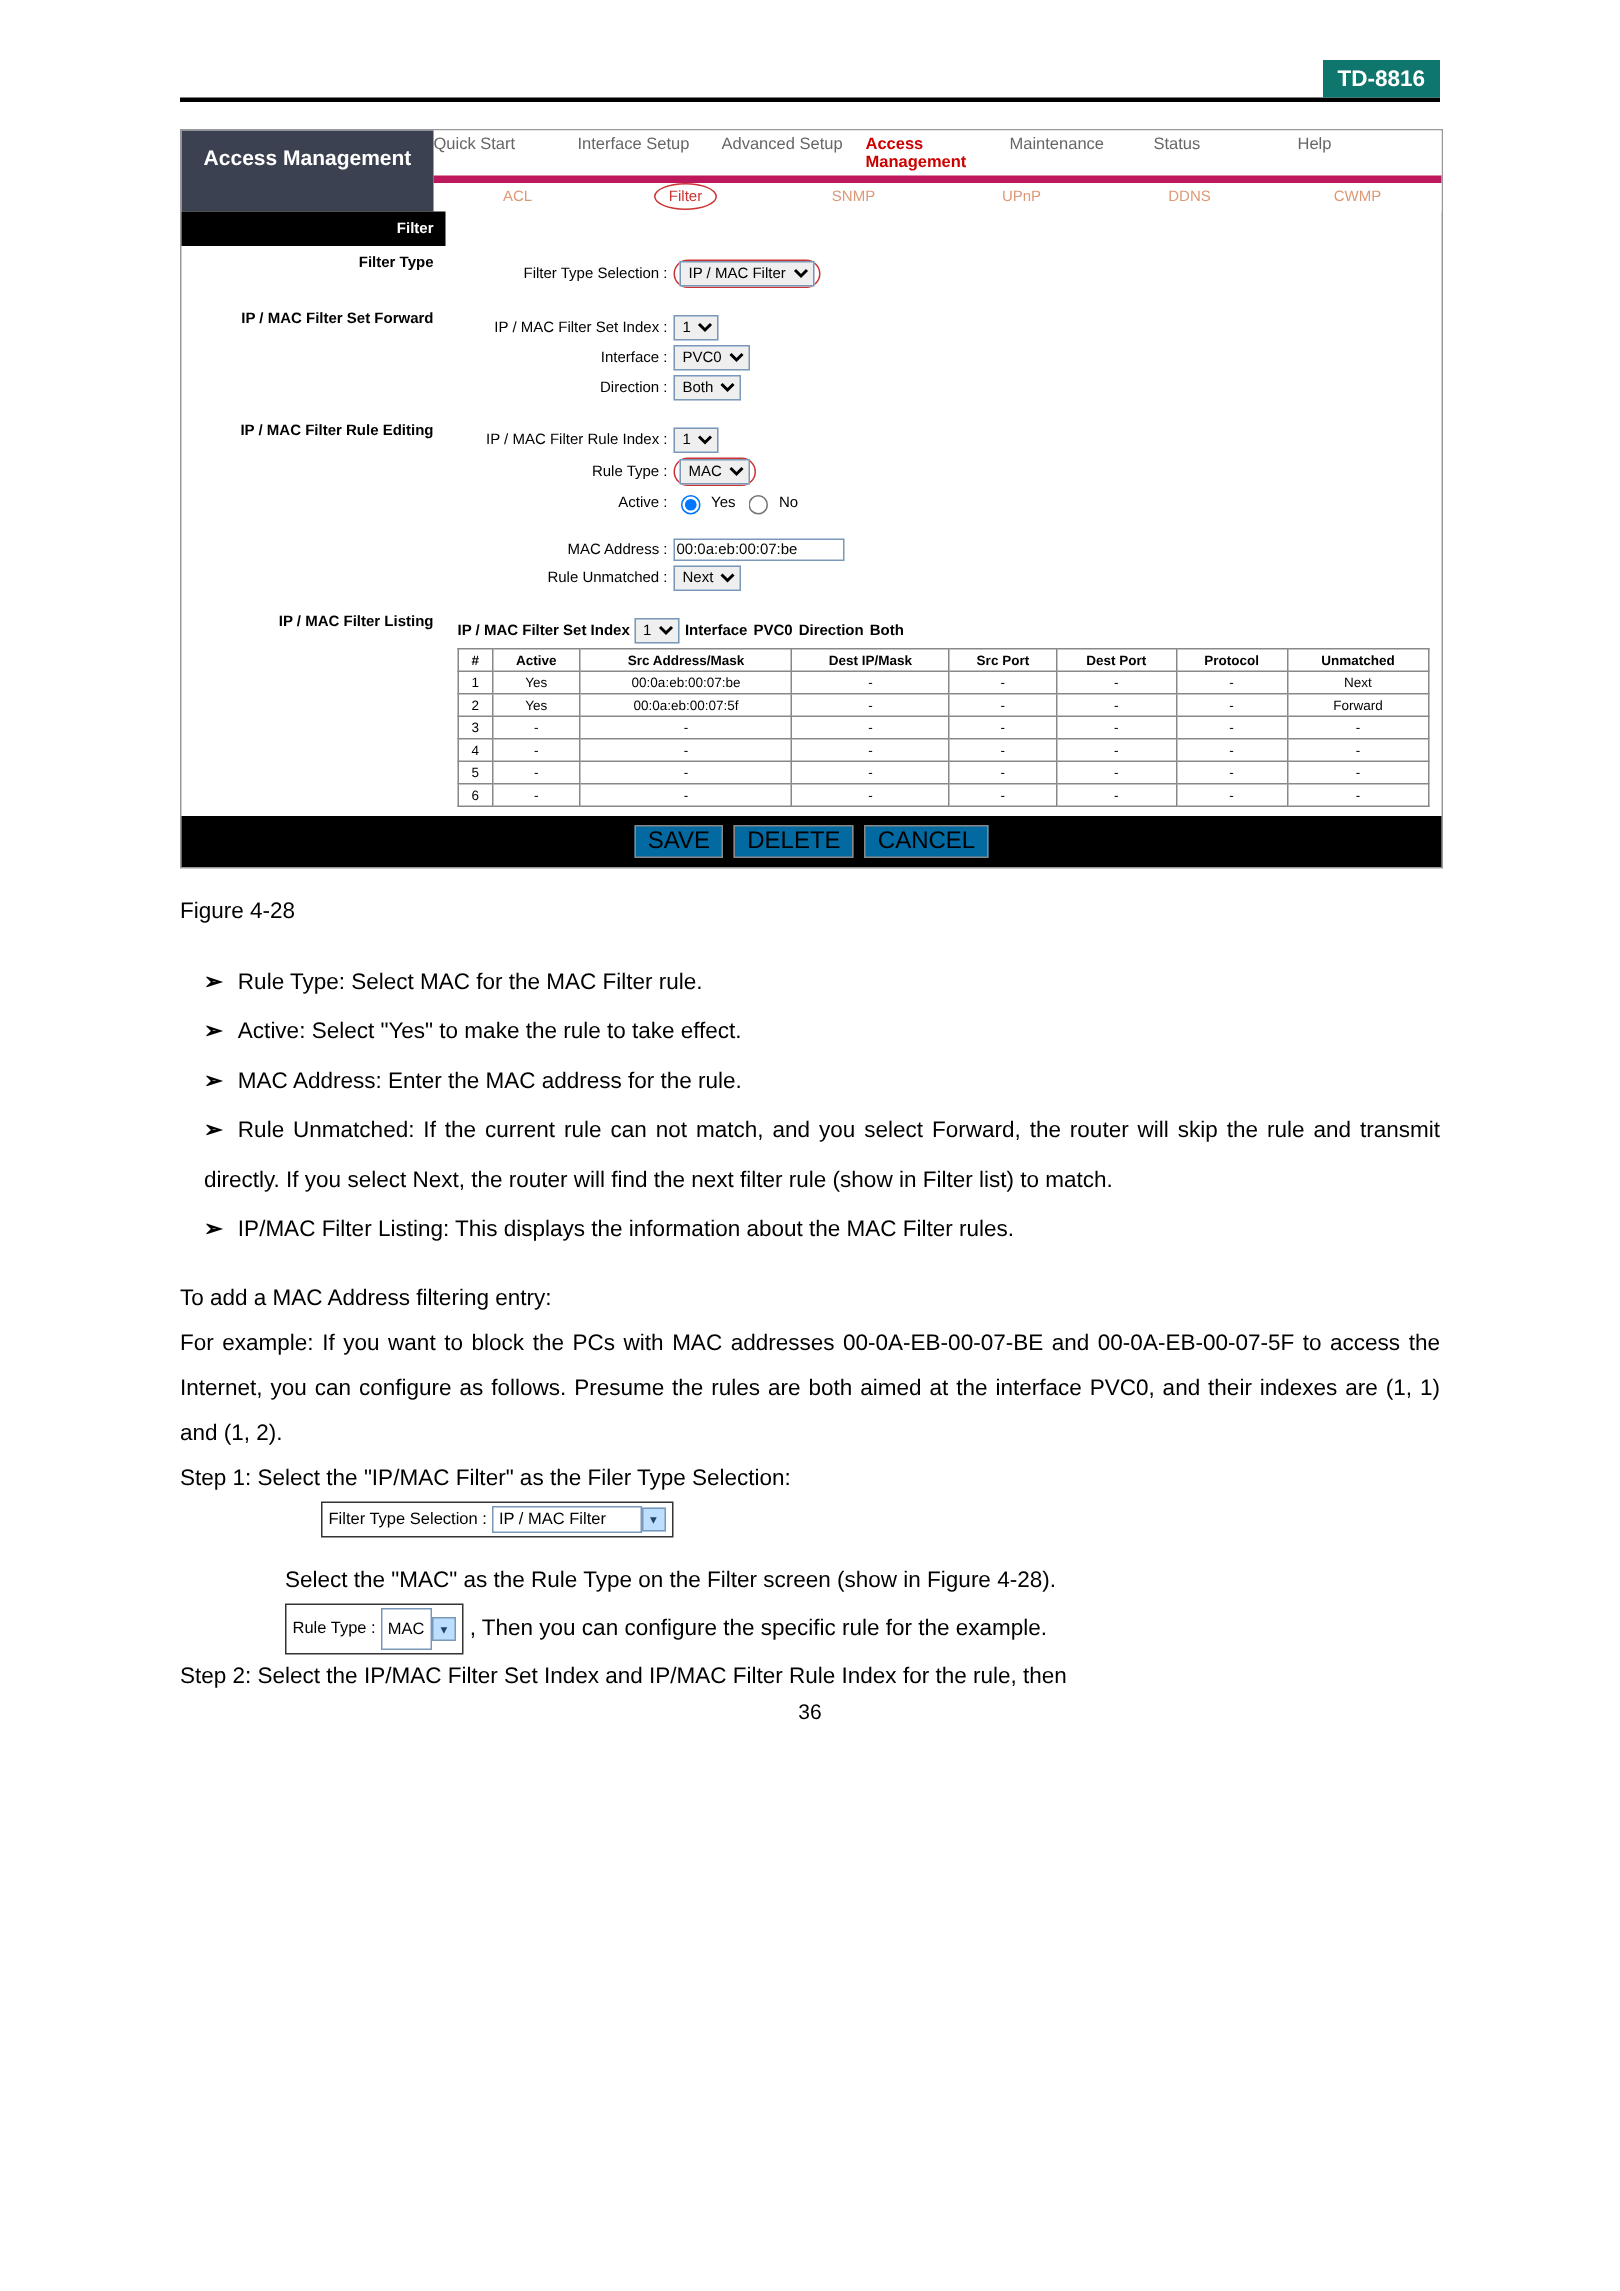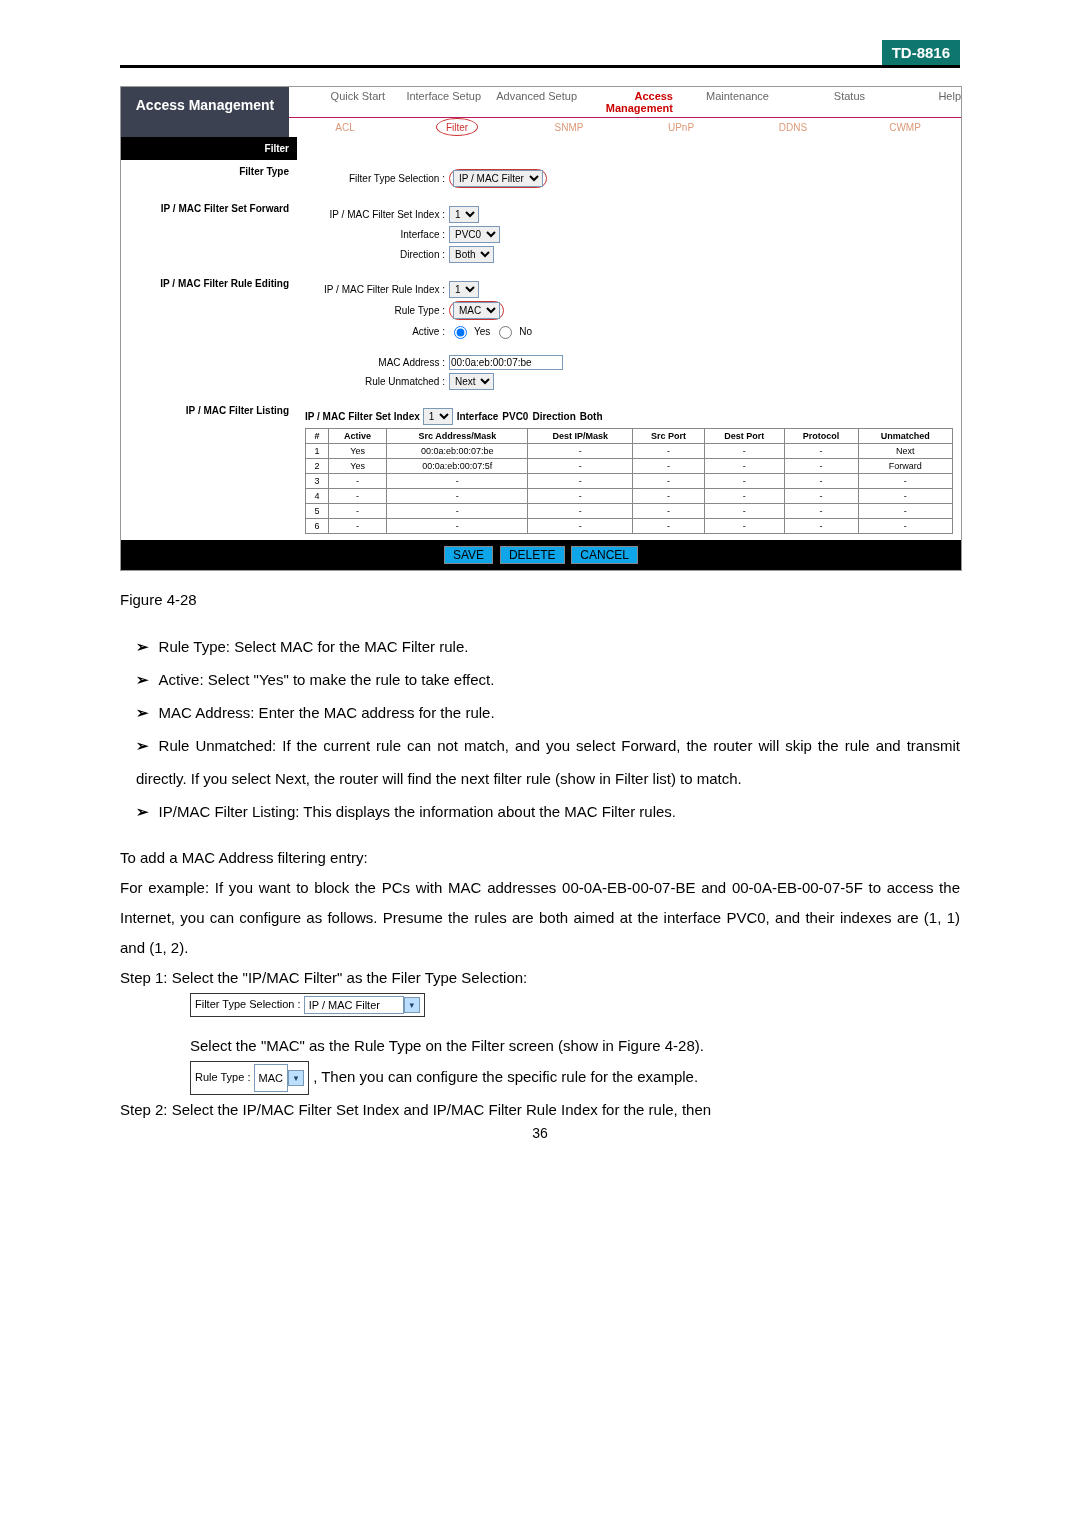--- a/index.html
+++ b/index.html
@@ -3,37 +3,37 @@
 <meta charset="utf-8">
 <style>
 body{margin:0;font-family:Arial,sans-serif;font-size:12px;background:#fff;color:#000;width:1080px}
 .page{padding:40px 120px}
 .band-model{background:#0f766e;color:#fff;font-weight:bold;padding:4px 10px;font-size:15px;margin-left:auto}
 .band-rest{background:#4a6a8a;color:#fff;font-weight:bold;padding:4px 10px;font-size:15px;letter-spacing:1px;flex:0 0 auto}
 .band-wrap{display:flex;border-bottom:3px solid #000}
 .router-ui{border:1px solid #999;font-size:10px;width:100%}
 .tabs-top{display:flex;background:#fff}
 .tab-left{background:#3b4150;color:#fff;font-weight:bold;width:160px;text-align:center;padding:10px 4px;font-size:14px}
-.tab-cell{flex:1;text-align:right;padding:3px 0;color:#666;font-size:11px}
+.tab-cell{flex:1;text-align:left;padding:3px 0;color:#666;font-size:11px}
 .tab-cell.active{color:#c00;font-weight:bold}
 .subtab{flex:1;text-align:center;font-size:10px;padding:4px 0;color:#d97}
 .subtab.active{position:relative;color:#c33}
 .subtab.active .oval{position:absolute;border:1px solid #c33;border-radius:50%;width:40px;height:16px;left:50%;top:0;transform:translateX(-50%)}
 .panel{display:flex}
 .panel-l{width:160px;text-align:right;font-weight:bold;padding:6px 8px;font-size:10px}
 .panel-l.hd{background:#000;color:#fff}
 .panel-r{flex:1;padding:6px 8px;font-size:10px}
 .row{display:flex;align-items:center;gap:4px;margin:3px 0}
 .lbl{width:140px;text-align:right;display:inline-block}
 select,input[type=text]{font-size:10px;border:1px solid #7a98b8;padding:1px}
 .oval-red{border:1px solid #c33;border-radius:10px;padding:0 3px}
 table.listing{border-collapse:collapse;width:100%;font-size:9px}
 table.listing th,table.listing td{border:1px solid #888;padding:2px 4px;text-align:center}
 .btnbar{background:#000;text-align:center;padding:6px}
-.btnbar button{font-size:12px;margin:0 2px;padding:1px 8px;border:1px solid #888;background:#0ea5e9}
+.btnbar button{font-size:16px;margin:0 2px;padding:1px 8px;border:1px solid #888;background:#0369a1}
 .fig-cap{text-align:center;margin:14px 0}
 ul.bullets{list-style:none;padding-left:16px;line-height:2.2}
 ul.bullets li::before{content:"➢";margin-right:10px;font-weight:bold}
 .bodytext{font-size:15px;line-height:2;text-align:justify}
 .bold{font-weight:normal}
 .inline-box{border:1px solid #333;display:inline-block;padding:2px 4px;font-size:11px;vertical-align:middle}
 .drop-arrow{display:inline-block;width:14px;height:14px;background:#bcdfff;border:1px solid #7a98b8;text-align:center;font-size:9px;line-height:14px;color:#246;vertical-align:middle}
 .page-num{text-align:center;font-size:14px;}
 </style>
 </head>
@@ -53,21 +53,21 @@
       <div style="flex:1">
         <div style="display:flex">
           <div class="tab-cell">Quick Start</div>
           <div class="tab-cell">Interface Setup</div>
           <div class="tab-cell">Advanced Setup</div>
           <div class="tab-cell active">Access Management</div>
           <div class="tab-cell">Maintenance</div>
           <div class="tab-cell">Status</div>
           <div class="tab-cell">Help</div>
         </div>
-        <div style="display:flex;border-top:1px solid #be185d">
+        <div style="display:flex;border-top:5px solid #be185d">
           <div class="subtab">ACL</div>
           <div class="subtab active"><span class="oval"></span><span>Filter</span></div>
           <div class="subtab">SNMP</div>
           <div class="subtab">UPnP</div>
           <div class="subtab">DDNS</div>
           <div class="subtab">CWMP</div>
         </div>
       </div>
     </div>
 
@@ -238,21 +238,21 @@
     <li><span class="bold">Rule Unmatched:</span><span> If the current rule can not match, and you select </span><span class="bold">Forward</span><span>, the router will skip the rule and transmit directly. If you select </span><span class="bold">Next</span><span>, the router will find the next filter rule (show in Filter list) to match.</span></li>
     <li><span class="bold">IP/MAC Filter Listing:</span><span> This displays the information about the MAC Filter rules.</span></li>
   </ul>
 
   <div class="bodytext bold">To add a MAC Address filtering entry:</div>
 
   <div class="bodytext"><span class="bold">For example:</span><span> If you want to block the PCs with MAC addresses 00-0A-EB-00-07-BE and 00-0A-EB-00-07-5F to access the Internet, you can configure as follows. Presume the rules are both aimed at the interface PVC0, and their indexes are (1, 1) and (1, 2).</span></div>
 
   <div class="bodytext"><span class="bold">Step 1:</span><span>  Select the "IP/MAC Filter" as the Filer Type Selection:</span></div>
 
-  <div style="margin-left:70px;margin-bottom:14px">
+  <div style="margin-left:94px;margin-bottom:14px">
     <span class="inline-box">
       <span>Filter Type Selection :</span>
       <span class="inline-box" style="border-color:#7a98b8;min-width:90px;display:inline-block">IP / MAC Filter</span><span class="drop-arrow">▾</span>
     </span>
   </div>
 
   <div class="bodytext" style="margin-left:70px">Select  the  "MAC"  as  the  Rule  Type  on  the  Filter  screen  (show  in  Figure  4-28).</div>
 
   <div class="bodytext" style="margin-left:70px">
     <span class="inline-box">

